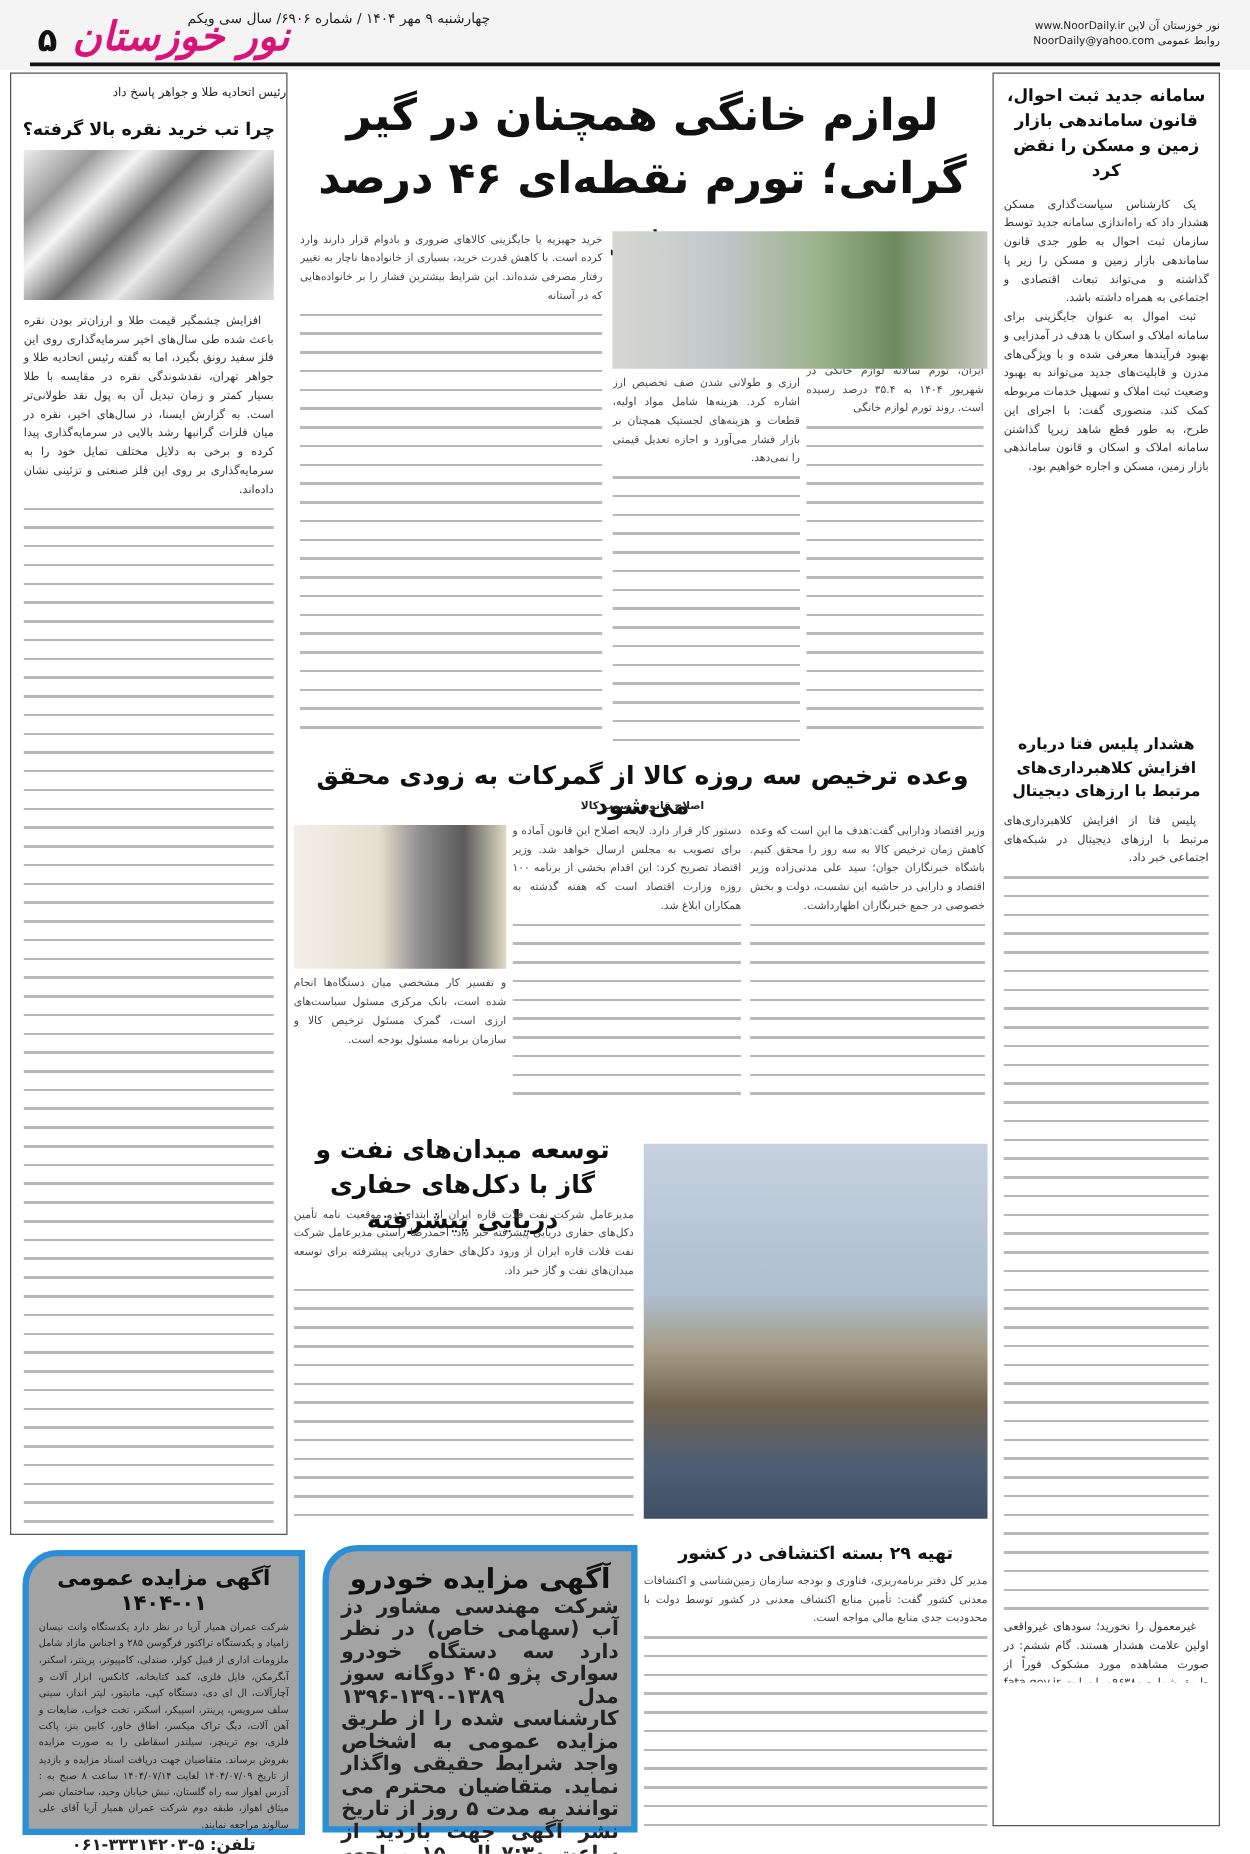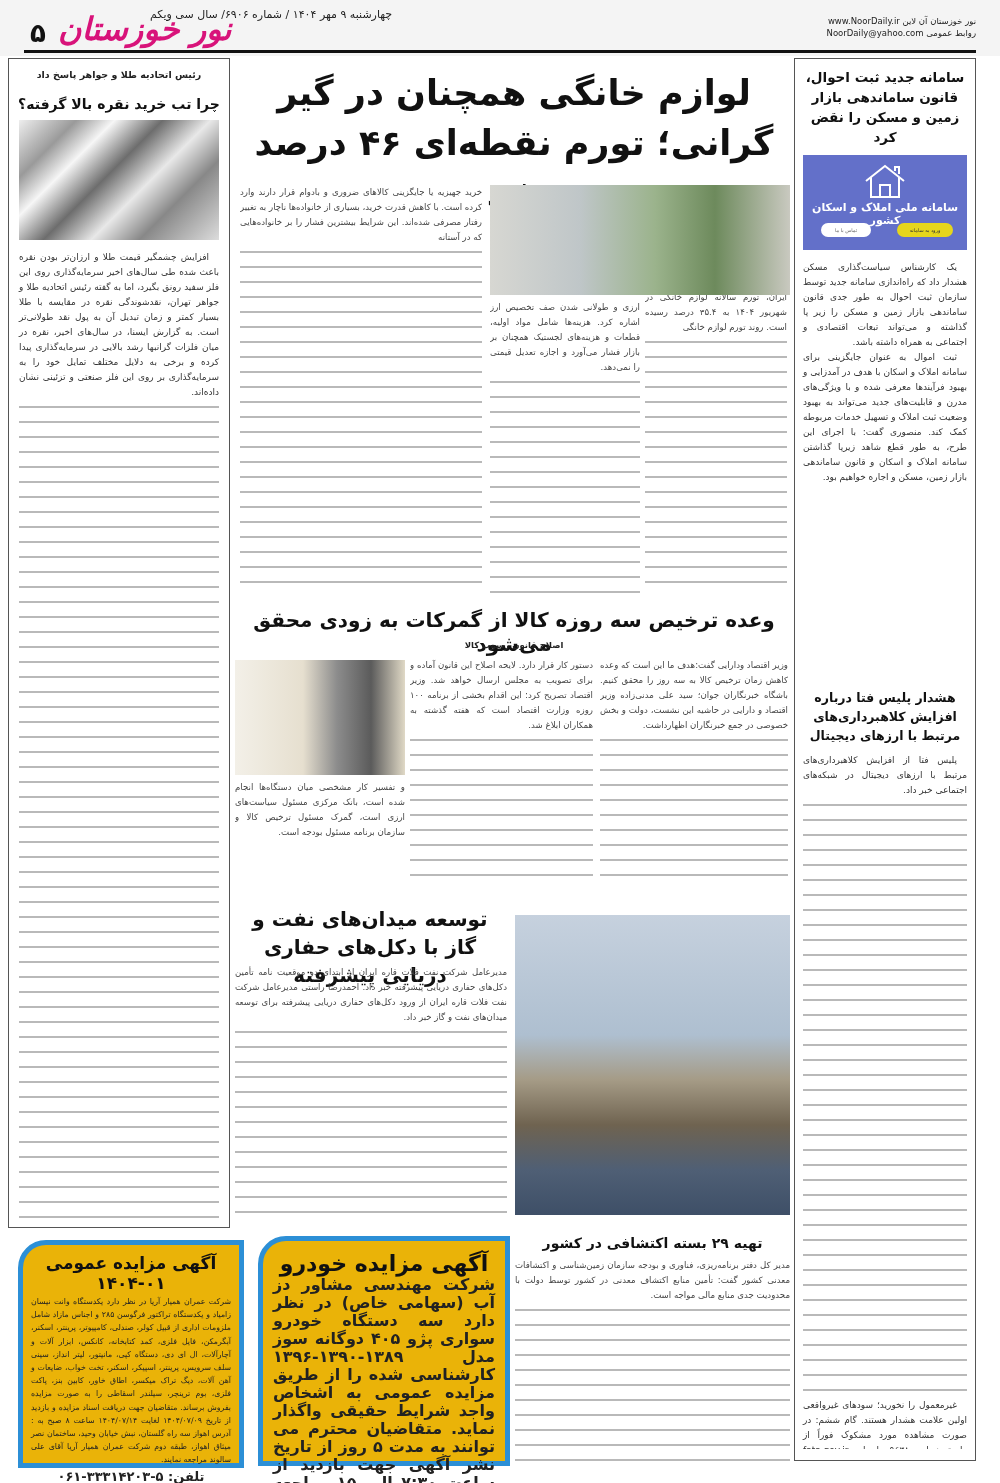--- a/index.html
+++ b/index.html
@@ -21,34 +21,34 @@
 .right-box{left:794px;top:58px;width:182px;height:1403px}
 .rb-title{font-size:13.5px;line-height:20px;padding:8px 6px 4px}
 .sys-banner{margin:4px 8px;height:95px;background:#6370c9;position:relative}
 .house{position:absolute;left:50%;top:8px;transform:translateX(-50%);width:46px;height:36px}
 .sys-title{position:absolute;top:46px;width:100%;text-align:center;color:#fff;font-size:11px;font-weight:bold}
 .sys-btn{position:absolute;top:68px;height:14px;border-radius:8px;font-size:5px;text-align:center;line-height:14px}
 .sys-btn.y{right:14px;width:56px;background:#e6d61c;color:#333}
 .sys-btn.w{left:18px;width:50px;background:#fff;color:#666}
 
 .left-box{left:8px;top:58px;width:222px;height:1170px}
-.lb-kicker{font-size:9.5px;text-align:center;margin-top:10px;color:#222;font-weight:bold}
+.lb-kicker{font-size:9.5px;text-align:right;margin-top:10px;color:#222;font-weight:normal}
 .lb-title{font-size:14px;margin-top:16px}
 .silver-img{margin:8px 10px;height:120px;background:linear-gradient(135deg,#eee 0%,#9a9a9a 18%,#f6f6f6 30%,#6d6d6d 45%,#e8e8e8 60%,#888 75%,#dcdcdc 100%)}
 
 .main-head{left:240px;top:68px;width:548px;font-size:35px;line-height:50px}
 .photo-store{left:490px;top:185px;width:300px;height:110px;background:linear-gradient(90deg,#d7d7d2 0%,#bfc6c8 30%,#9bb38c 55%,#6d8a5c 75%,#c9c9c0 100%)}
 .sub2{left:240px;top:608px;width:548px;font-size:20px}
 .byline{left:240px;top:640px;width:548px;font-size:8.5px;font-weight:bold;text-align:center}
 .photo-man{left:235px;top:660px;width:170px;height:115px;background:linear-gradient(90deg,#f3f0e8 0%,#e6dfcf 40%,#8c8c8c 60%,#5b5b5b 80%,#e0d9c6 100%)}
 .oil-head{left:235px;top:905px;width:270px;font-size:20px;line-height:28px}
 .photo-rig{left:515px;top:915px;width:275px;height:300px;background:linear-gradient(180deg,#c6d1de 0%,#aebfd0 40%,#a59b86 55%,#6f6350 70%,#4f5f75 85%,#3e4f67 100%)}
 .explore-head{left:515px;top:1235px;width:275px;font-size:14px}
 
-.ad{border:5px solid #2c8fd6;border-radius:28px 0 0 0;background:#eab308}
+.ad{border:5px solid #2c8fd6;border-radius:28px 0 0 0;background:#a3a3a3}
 .ad-car{left:258px;top:1236px;width:252px;height:230px}
 .ad-car h3{font-size:22px;margin-top:10px}
 .ad-car .t{font-size:16px;line-height:18px;padding:0 10px;text-align:justify;font-weight:bold;color:#222}
 .ad-car .addr{font-size:9.5px;text-align:right;font-weight:bold;margin-top:6px}
 .ad-pub{left:18px;top:1240px;width:226px;height:228px}
 .ad-pub h3{font-size:17px;margin-top:8px}
 .ad-pub .t{font-size:7.8px;line-height:13.2px;padding:2px 8px;text-align:justify;color:#222}
 .ad-pub .tel{font-size:13px;text-align:center;font-weight:bold}
 </style>
 </head>
@@ -59,28 +59,20 @@
 <div class="abs logo">نور خوزستان</div>
 <div class="abs dateline">چهارشنبه ۹ مهر ۱۴۰۴ / شماره ۶۹۰۶/ سال سی ویکم</div>
 <div class="abs site">
   <div>نور خوزستان آن لاین www.NoorDaily.ir</div>
   <div>روابط عمومی NoorDaily@yahoo.com</div>
 </div>
 <div class="abs mast-rule"></div>
 
 <div class="abs box right-box">
   <h2 class="rb-title">سامانه جدید ثبت احوال، قانون ساماندهی بازار زمین و مسکن را نقض کرد</h2>
-  <div class="sys-banner">
-    <svg class="house" viewBox="0 0 46 36">
-        <path d="M4 18 L23 3 L42 18 M9 14 V34 H37 V14 M18 34 V22 H28 V34 M33 8 V4 H37 V11" fill="none" stroke="#fff" stroke-width="2"></path>
-      </svg>
-    <div class="sys-title">سامانه ملی املاک و اسکان کشور</div>
-    <div class="sys-btn y">ورود به سامانه</div>
-    <div class="sys-btn w">تماس با ما</div>
-  </div>
   <div class="bodytxt" style="padding:6px 8px;height:430px">
     <p>یک کارشناس سیاست‌گذاری مسکن هشدار داد که راه‌اندازی سامانه جدید توسط سازمان ثبت احوال به طور جدی قانون ساماندهی بازار زمین و مسکن را زیر پا گذاشته و می‌تواند تبعات اقتصادی و اجتماعی به همراه داشته باشد.</p>
     <p>ثبت اموال به عنوان جایگزینی برای سامانه املاک و اسکان با هدف در آمدزایی و بهبود فرآیندها معرفی شده و با ویژگی‌های مدرن و قابلیت‌های جدید می‌تواند به بهبود وضعیت ثبت املاک و تسهیل خدمات مربوطه کمک کند. منصوری گفت: با اجرای این طرح، به طور قطع شاهد زیرپا گذاشتن سامانه املاک و اسکان و قانون ساماندهی بازار زمین، مسکن و اجاره خواهیم بود.</p>
   </div>
   <h3 style="font-size:12.5px;line-height:19px;padding:4px 6px">هشدار پلیس فتا درباره افزایش کلاهبرداری‌های مرتبط با ارزهای دیجیتال</h3>
   <div class="bodytxt" style="padding:4px 8px;height:700px">
     <p>پلیس فتا از افزایش کلاهبرداری‌های مرتبط با ارزهای دیجیتال در شبکه‌های اجتماعی خبر داد.</p>
     <div class="lines" style="height:600px"></div>
     <p>غیرمعمول را نخورید؛ سودهای غیرواقعی اولین علامت هشدار هستند. گام ششم: در صورت مشاهده مورد مشکوک فوراً از طریق شماره ۰۹۶۳۸۰ یا سایت fata.gov.ir موضوع را گزارش دهید.منبع: مهر</p>
   </div>

